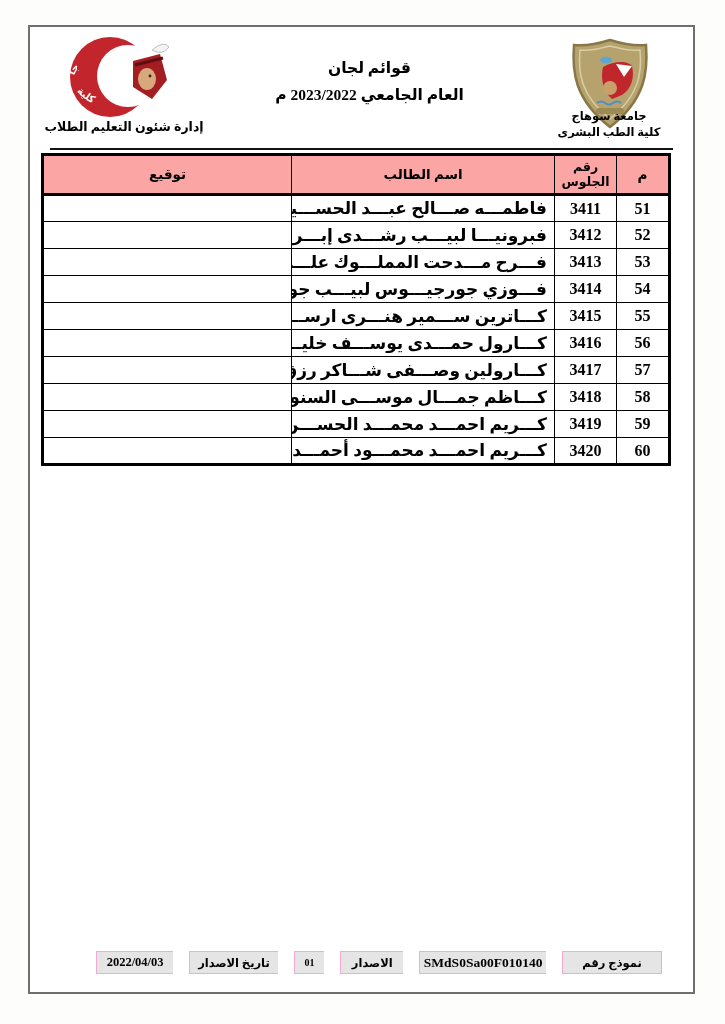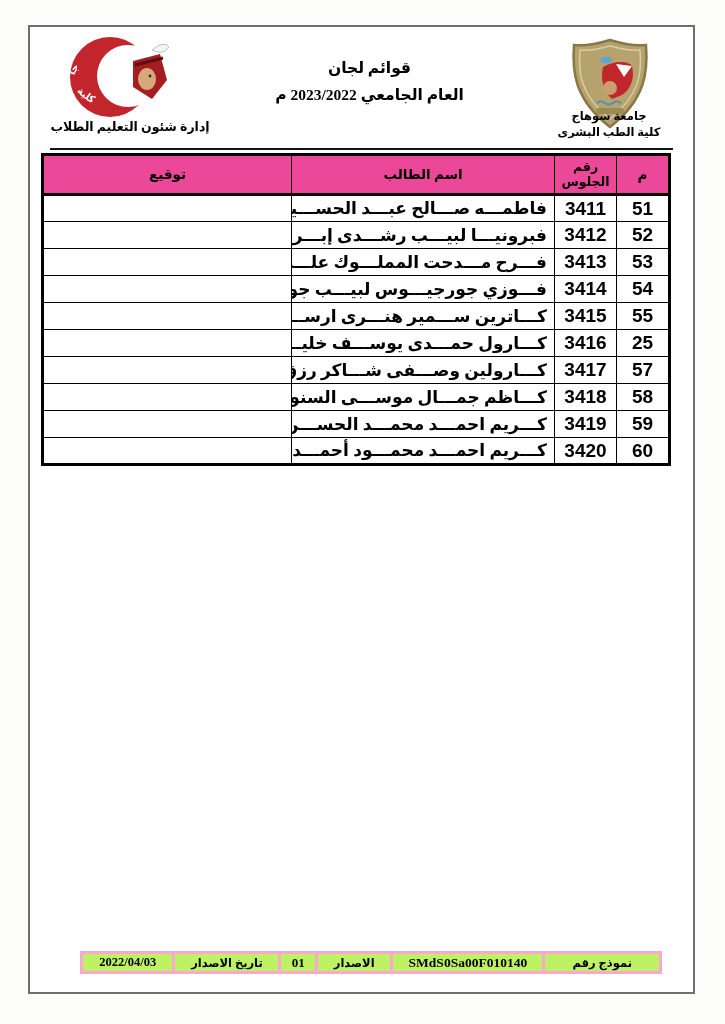--- a/index.html
+++ b/index.html
@@ -16,21 +16,21 @@
   .page {
     position: absolute;
     left: 28px; top: 25px;
     width: 667px; height: 969px;
     background: #ffffff;
     border: 2px solid #6f6f6f;
   }
   
   .logo-left { position: absolute; left: 26px; top: 8px; width: 136px; height: 84px; }
   .caption-left {
-    position: absolute; left: 12px; top: 92px; width: 176px;
+    position: absolute; left: 6px; top: 92px; width: 176px;
     text-align: center; font-size: 12.5px; font-weight: bold;
   }
   .title-block {
     position: absolute; left: 166px; right: 150px; top: 27px;
     text-align: center; font-weight: bold; font-size: 15.5px; line-height: 27px;
   }
   .logo-right { position: absolute; right: 36px; top: 10px; width: 94px; height: 72px; }
   .caption-right {
     position: absolute; right: 8px; top: 82px; width: 152px;
     text-align: center; font-size: 11.5px; font-weight: bold; line-height: 15.5px;
@@ -40,50 +40,51 @@
     background: #141414;
   }
   
   table.main {
     position: absolute; left: 11px; top: 126px; width: 627px;
     border-collapse: collapse; table-layout: fixed; direction: rtl;
   }
   table.main { border: 3px solid #000; }
   .main th, .main td { border: 1px solid #000; overflow: hidden; }
   .main thead th {
-    background: #ec4899; height: 40px;
+    background: #fca5a5; height: 40px;
     font-size: 13.5px; font-weight: bold;
     border-bottom: 3px solid #000;
     vertical-align: middle; 
   }
   .main thead th.seat-h { font-size: 12.5px; line-height: 1.15; padding: 0 3px; }
   .main tbody tr { height: 27px; background: #fff; }
   .main td.num {
-    text-align: center; font-weight: bold; font-size: 19px;
-    font-family: Liberation Sans, sans-serif;
+    text-align: center; font-weight: bold; font-size: 16px;
+    font-family: Liberation Serif, serif;
   }
   .main td.name {
     font-size: 17px; font-weight: bold; padding: 0 7px;
     white-space: nowrap; text-align: justify; text-align-last: justify;
   }
   
   .footer {
     position: absolute; left: 50px; top: 924px; width: 582px; height: 23px;
     display: flex; direction: rtl; font-weight: bold; font-size: 11.5px;
   }
   .footer .cell {
-    border: 3px solid #f9a8d4; height: 100%;
+    border: 1px solid #f9a8d4; height: 100%;
     display: flex; align-items: center; justify-content: center;
-    background: #bef264;
+    background: #e5e5e5;
+    margin-left: 16px;
   }
   .footer .cell + .cell { border-right: 0; }
   .f-form-label { width: 124px; }
   .f-form-code  { width: 158px; font-size: 13.5px; font-family: "Liberation Serif", serif; }
   .f-ver-label  { width: 78px; }
-  .f-ver-value  { width: 38px; font-family: "Liberation Serif", serif; font-size: 13px; }
+  .f-ver-value  { width: 38px; font-family: "Liberation Serif", serif; font-size: 10px; }
   .f-date-label { width: 110px; }
   .f-date-value { width: 96px; font-family: "Liberation Serif", serif; font-size: 12.5px; }
 </style>
 </head>
 <body>
 
 <div id="screen">
   <div class="page">
 
     <div class="logo-left">
@@ -172,21 +173,21 @@
             <td class="name">فـــوزي جورجيـــوس لبيـــب جورجيـــوس</td>
             <td class="sig"></td>
           </tr>
           <tr>
             <td class="num">55</td>
             <td class="num">3415</td>
             <td class="name">كـــاترين ســـمير هنـــرى ارســـانيوس</td>
             <td class="sig"></td>
           </tr>
           <tr>
-            <td class="num">25</td>
+            <td class="num">56</td>
             <td class="num">3416</td>
             <td class="name">كـــارول حمـــدى يوســـف خليـــل</td>
             <td class="sig"></td>
           </tr>
           <tr>
             <td class="num">57</td>
             <td class="num">3417</td>
             <td class="name">كـــارولين وصـــفى شـــاكر رزق الله</td>
             <td class="sig"></td>
           </tr>

